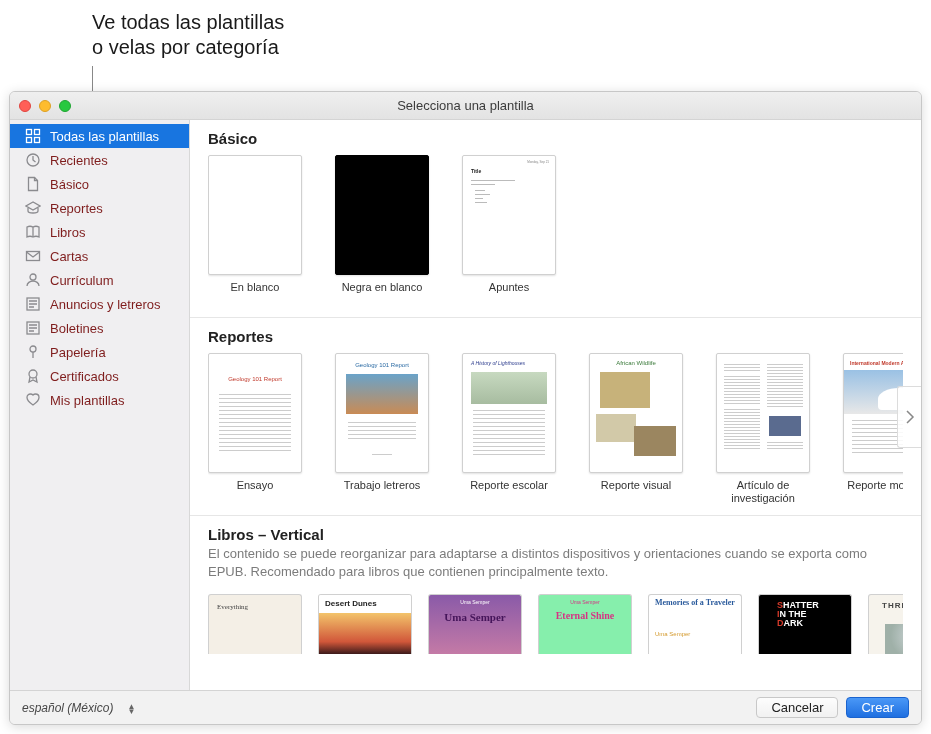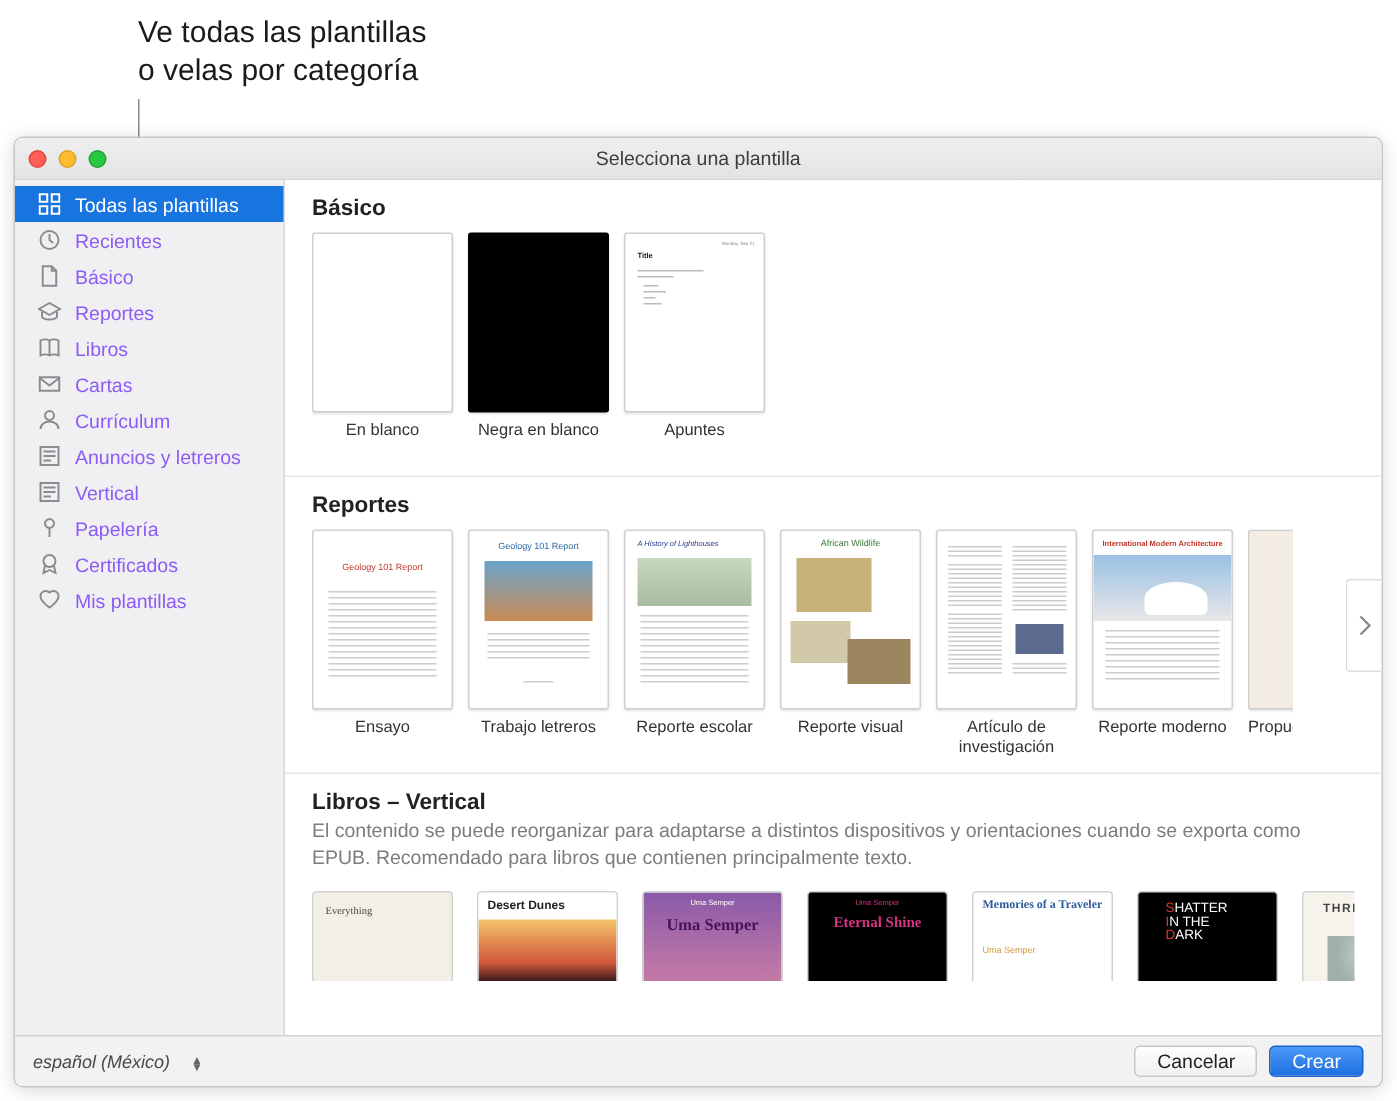--- a/index.html
+++ b/index.html
@@ -89,21 +89,21 @@
   flex-direction: column;
   padding-top: 4px;
 }
 .sidebar-item {
   height: 24px;
   display: flex;
   align-items: center;
   gap: 8px;
   padding: 0 8px 0 14px;
   font-size: 13px;
-  color: #8b5cf6;
+  color: #7f1d1d;
   cursor: default;
 }
 .sidebar-item.selected {
   background: #1875e0;
   color: #fff;
 }
 .sidebar-item .icon {
   width: 18px;
   height: 16px;
   display: inline-flex;
@@ -129,21 +129,21 @@
 }
 .section-desc {
   font-size: 13px;
   color: #7c7c7c;
   line-height: 1.35;
   margin-bottom: 8px;
   max-width: 690px;
 }
 .row {
   display: flex;
-  gap: 10px;
+  gap: 33px;
   padding-top: 6px;
   padding-bottom: 2px;
   overflow: hidden;
 }
 .card {
   width: 94px;
   flex: 0 0 auto;
 }
 .thumb {
   width: 94px;
@@ -251,28 +251,28 @@
 
 .book { width:94px; height:60px; position:relative; flex:0 0 auto;}
 .bthumb{width:94px;height:60px;border-radius:3px 3px 0 0;border:1px solid #d0d0d0;border-bottom:none;overflow:hidden;position:relative;background:#fff}
 .b1{background:linear-gradient(180deg,#f4efe6 0%,#f4efe6 100%)}
 .b1 .lab{position:absolute;top:8px;left:8px;font-size:7px;color:#444;font-family:Georgia,serif}
 .b2 .hd{height:18px;background:#fff;font-size:8px;font-weight:700;color:#222;padding:4px 6px;font-family:Helvetica}
 .b2 .img{position:absolute;top:18px;left:0;right:0;bottom:0;background:linear-gradient(180deg,#f3c46b 0%, #d1573a 70%, #3c1a1a 100%)}
 .b3{background:linear-gradient(180deg,#8a5aa8 0%, #c47aa6 100%)}
 .b3 .hd{position:absolute;top:4px;left:0;right:0;text-align:center;font-size:5px;color:#fff}
 .b3 .tt{position:absolute;top:16px;left:0;right:0;text-align:center;font-size:11px;font-weight:700;color:#45155a;font-family:Georgia,serif}
-.b4{background:#000000}
+.b4{background:#86efac}
 .b4 .hd{position:absolute;top:4px;left:0;right:0;text-align:center;font-size:5px;color:#d63384}
 .b4 .tt{position:absolute;top:16px;left:0;right:0;text-align:center;font-size:10px;font-weight:700;color:#d63384;font-family:Georgia,serif;line-height:1.05}
 .b5{background:#fff}
 .b5 .tt{position:absolute;top:4px;left:6px;right:6px;font-size:8px;font-weight:700;color:#2a5a9c;font-family:Georgia,serif;line-height:1.1}
 .b5 .au{position:absolute;top:36px;left:6px;font-size:6px;color:#d49a2e}
 .b6{background:#000}
-.b6 .tt{position:absolute;top:6px;left:18px;right:4px;font-size:9px;font-weight:400;color:#fff;line-height:0.95;font-family:Arial Black,sans-serif}
+.b6 .tt{position:absolute;top:6px;left:18px;right:4px;font-size:9px;font-weight:700;color:#fff;line-height:0.95;font-family:Arial Black,sans-serif}
 .b6 .a{color:#d63a2a}
 .b7{background:#f6f3ec}
 .b7 .tt{position:absolute;top:6px;left:0;right:0;text-align:center;font-size:8px;font-weight:700;color:#444;letter-spacing:1px}
 .b7 .img{position:absolute;bottom:0;left:16px;right:16px;height:30px;background:radial-gradient(circle at 50% 40%,#cfd7d9 0%, #9fb0a8 70%)}
 </style>
 </head>
 <body>
 
 <div class="annotation" style="white-space:pre-line">Ve todas las plantillas
 o velas por categoría</div>
@@ -365,21 +365,21 @@
           </span>
           <span>Anuncios y letreros</span>
         </div>
         <div class="sidebar-item">
           <span class="icon">
             <svg viewBox="0 0 16 16" fill="none" stroke="currentColor" stroke-width="1.3">
               <rect x="2" y="2" width="12" height="12"></rect>
               <path d="M4 5h8M4 8h8M4 11h5"></path>
             </svg>
           </span>
-          <span>Vertical</span>
+          <span>Boletines</span>
         </div>
         <div class="sidebar-item">
           <span class="icon">
             <svg viewBox="0 0 16 16" fill="none" stroke="currentColor" stroke-width="1.3">
               <circle cx="8" cy="5" r="3"></circle>
               <path d="M8 8v6"></path>
             </svg>
           </span>
           <span>Papelería</span>
         </div>

